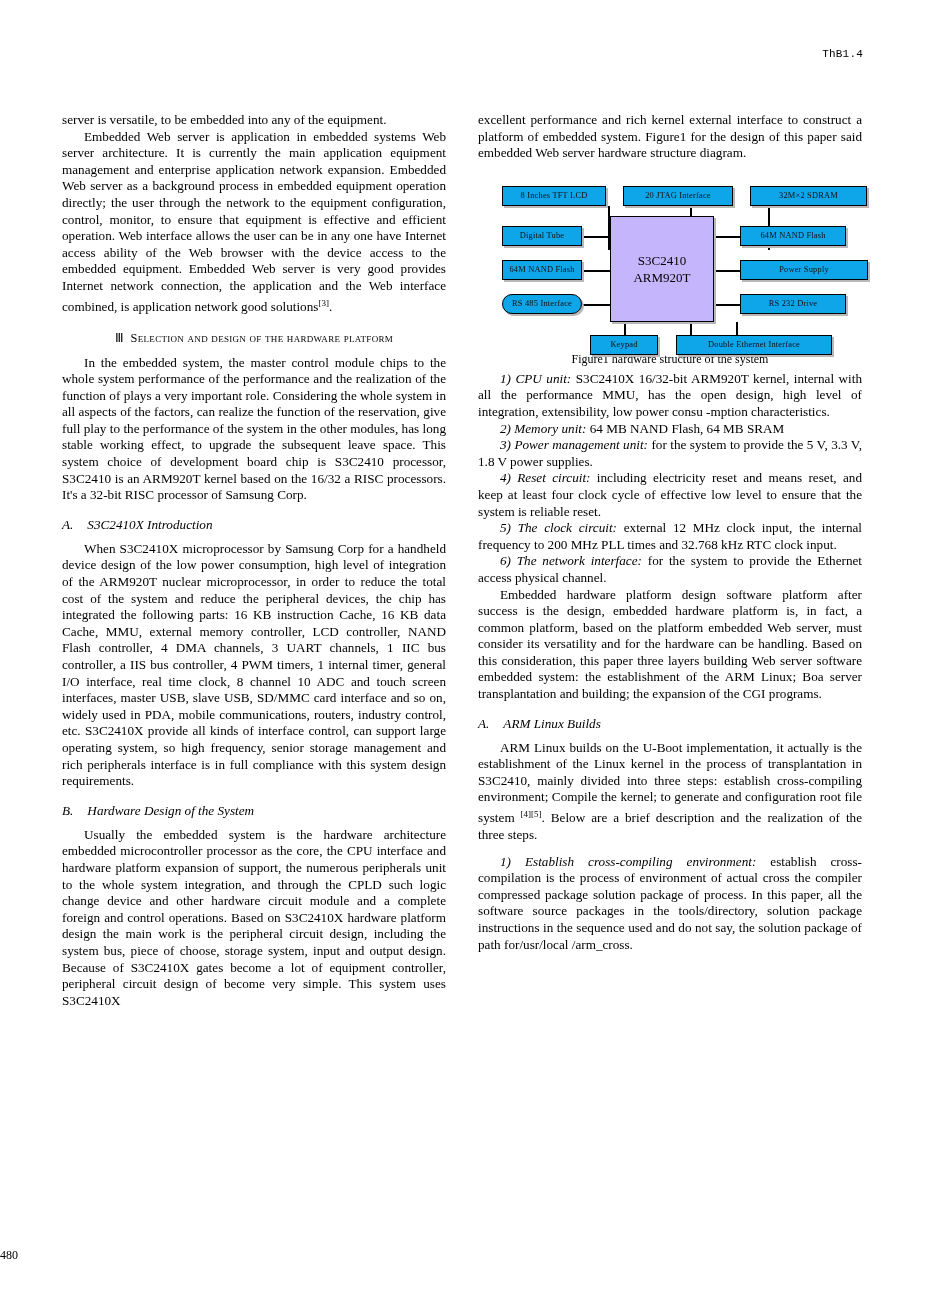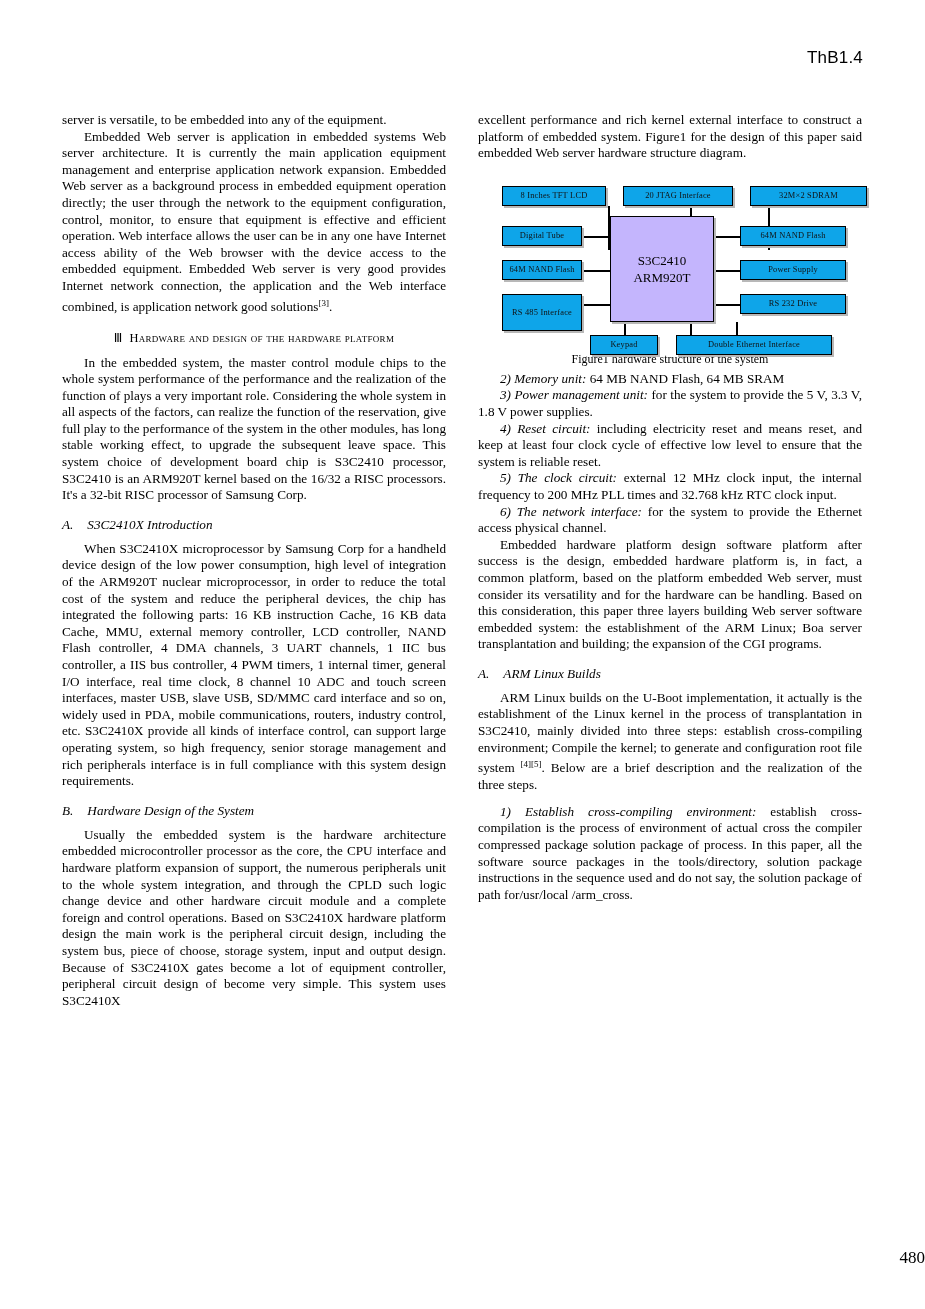--- a/index.html
+++ b/index.html
@@ -18,22 +18,22 @@
     position: absolute;
     left: 0; top: 0;
     width: 925px;
     height: 1309px;
     overflow: hidden;
   }
   .header-right {
     position: absolute;
     right: 62px;
     top: 48px;
-    font-size: 17px;
-    font-family: Liberation Sans, sans-serif;
+    font-size: 11px;
+    font-family: Liberation Mono, monospace;
     letter-spacing: 0.2px;
   }
   .columns {
     position: absolute;
     left: 62px;
     top: 112px;
     width: 800px;
     display: flex;
     gap: 32px;
   }
@@ -123,40 +123,40 @@
   .fig-cap {
     font-size: 12px;
     text-align: center;
     margin-top: 2px;
   }
   .page-num {
     position: absolute;
     left: 0;
     width: 925px;
     top: 1248px;
-    text-align: right;
-    font-size: 17px;
+    text-align: left;
+    font-size: 12px;
   }
 </style>
 </head>
 <body>
 
 <div class="page">
 
   <div class="header-right">ThB1.4</div>
 
   <div class="columns">
 
     <div class="col">
 
       <p class="noindent">server is versatile, to be embedded into any of the equipment.</p>
 
       <p class="indent"><span>Embedded Web server is application in embedded systems Web server architecture. It is currently the main application equipment management and enterprise application network expansion. Embedded Web server as a background process in embedded equipment operation directly; the user through the network to the equipment configuration, control, monitor, to ensure that equipment is effective and efficient operation. Web interface allows the user can be in any one have Internet access ability of the Web browser with the device access to the embedded equipment. Embedded Web server is very good provides Internet network connection, the application and the Web interface combined, is application network good solutions</span><sup>[3]</sup><span>.</span></p>
 
-      <div class="sec-head"><span>Ⅲ</span>&nbsp;&nbsp;<span>Hardware and design of the hardware platform</span></div>
+      <div class="sec-head"><span>Ⅲ</span>&nbsp;&nbsp;<span>Selection and design of the hardware platform</span></div>
 
       <p class="indent">In the embedded system, the master control module chips to the whole system performance of the performance and the realization of the function of plays a very important role. Considering the whole system in all aspects of the factors, can realize the function of the reservation, give full play to the performance of the system in the other modules, has long stable working effect, to upgrade the subsequent leave space. This system choice of development board chip is S3C2410 processor, S3C2410 is an ARM920T kernel based on the 16/32 a RISC processors. It's a 32-bit RISC processor of Samsung Corp.</p>
 
       <div class="sub-head"><span class="lbl">A.</span><span class="gap"></span><span>S3C2410X Introduction</span></div>
 
       <p class="indent">When S3C2410X microprocessor by Samsung Corp for a handheld device design of the low power consumption, high level of integration of the ARM920T nuclear microprocessor, in order to reduce the total cost of the system and reduce the peripheral devices, the chip has integrated the following parts: 16 KB instruction Cache, 16 KB data Cache, MMU, external memory controller, LCD controller, NAND Flash controller, 4 DMA channels, 3 UART channels, 1 IIC bus controller, a IIS bus controller, 4 PWM timers, 1 internal timer, general I/O interface, real time clock, 8 channel 10 ADC and touch screen interfaces, master USB, slave USB, SD/MMC card interface and so on, widely used in PDA, mobile communications, routers, industry control, etc. S3C2410X provide all kinds of interface control, can support large operating system, so high frequency, senior storage management and rich peripherals interface is in full compliance with this system design requirements.</p>
 
       <div class="sub-head"><span class="lbl">B.</span><span class="gap"></span><span>Hardware Design of the System</span></div>
 
       <p class="indent">Usually the embedded system is the hardware architecture embedded microcontroller processor as the core, the CPU interface and hardware platform expansion of support, the numerous peripherals unit to the whole system integration, and through the CPLD such logic change device and other hardware circuit module and a complete foreign and control operations. Based on S3C2410X hardware platform design the main work is the peripheral circuit design, including the system bus, piece of choose, storage system, input and output design. Because of S3C2410X gates become a lot of equipment controller, peripheral circuit design of become very simple. This system uses S3C2410X</p>
@@ -186,39 +186,40 @@
           <div class="fline" style="left:146px; top:150px; width:2px; height:14px;"></div>
           <div class="fline" style="left:212px; top:150px; width:2px; height:14px;"></div>
           <div class="fline" style="left:258px; top:150px; width:2px; height:14px;"></div>
 
           <div class="fbox shadow" style="left:24px; top:14px; width:104px; height:20px;">8 Inches TFT LCD</div>
           <div class="fbox shadow" style="left:145px; top:14px; width:110px; height:20px;">20 JTAG Interface</div>
           <div class="fbox shadow" style="left:272px; top:14px; width:117px; height:20px;">32M×2 SDRAM</div>
 
           <div class="fbox shadow" style="left:24px; top:54px; width:80px; height:20px;">Digital Tube</div>
           <div class="fbox shadow" style="left:24px; top:88px; width:80px; height:20px;">64M NAND Flash</div>
-          <div class="fbox shadow" style="left:24px; top:122px; width:80px; height:37px;">RS 485 Interface</div>
+          <div class="fbox shadow" style="left:24px; top:122px; width:80px; height:20px;border-radius:10px;">RS 485 Interface</div>
 
           <div class="fcenter" style="left:132px; top:44px; width:104px; height:106px;">
             <span>S3C2410</span>
             <span>ARM920T</span>
           </div>
 
           <div class="fbox shadow" style="left:262px; top:54px; width:106px; height:20px;">64M NAND Flash</div>
-          <div class="fbox shadow" style="left:262px; top:88px; width:106px; height:20px;">Power Supply</div>
+          <div class="fbox shadow" style="left:262px; top:88px; width:128px; height:20px;">Power Supply</div>
           <div class="fbox shadow" style="left:262px; top:122px; width:106px; height:20px;">RS 232 Drive</div>
 
           <div class="fbox shadow" style="left:112px; top:163px; width:68px; height:20px;">Keypad</div>
           <div class="fbox shadow" style="left:198px; top:163px; width:156px; height:20px;">Double Ethernet Interface</div>
 
         </div>
         <div class="fig-cap">Figure1 hardware structure of the system</div>
       </div>
 
 
+      <p class="indent"><span class="it">1) CPU unit:</span><span> S3C2410X 16/32-bit ARM920T kernel, internal with all the performance MMU, has the open design, high level of integration, extensibility, low power consu -mption characteristics.</span></p>
 
       <p class="indent"><span class="it">2) Memory unit:</span><span> 64 MB NAND Flash, 64 MB SRAM</span></p>
 
       <p class="indent"><span class="it">3) Power management unit:</span><span> for the system to provide the 5 V, 3.3 V, 1.8 V power supplies.</span></p>
 
       <p class="indent"><span class="it">4) Reset circuit:</span><span> including electricity reset and means reset, and keep at least four clock cycle of effective low level to ensure that the system is reliable reset.</span></p>
 
       <p class="indent"><span class="it">5) The clock circuit:</span><span> external 12 MHz clock input, the internal frequency to 200 MHz PLL times and 32.768 kHz RTC clock input.</span></p>
 
       <p class="indent"><span class="it">6) The network interface:</span><span> for the system to provide the Ethernet access physical channel.</span></p>

